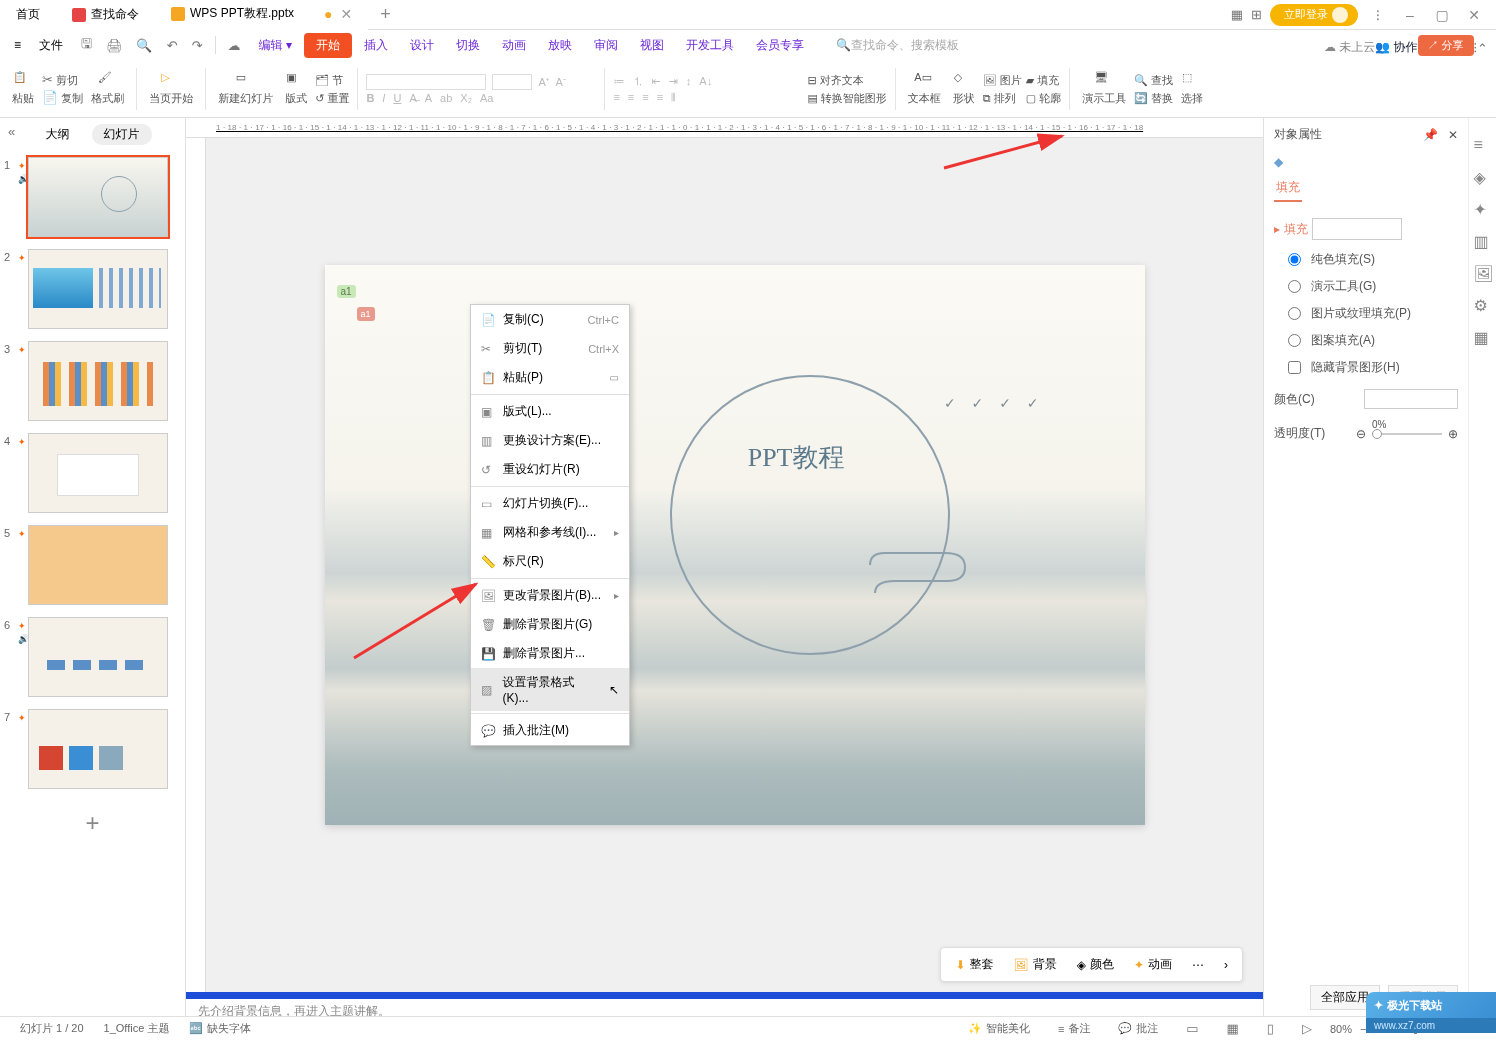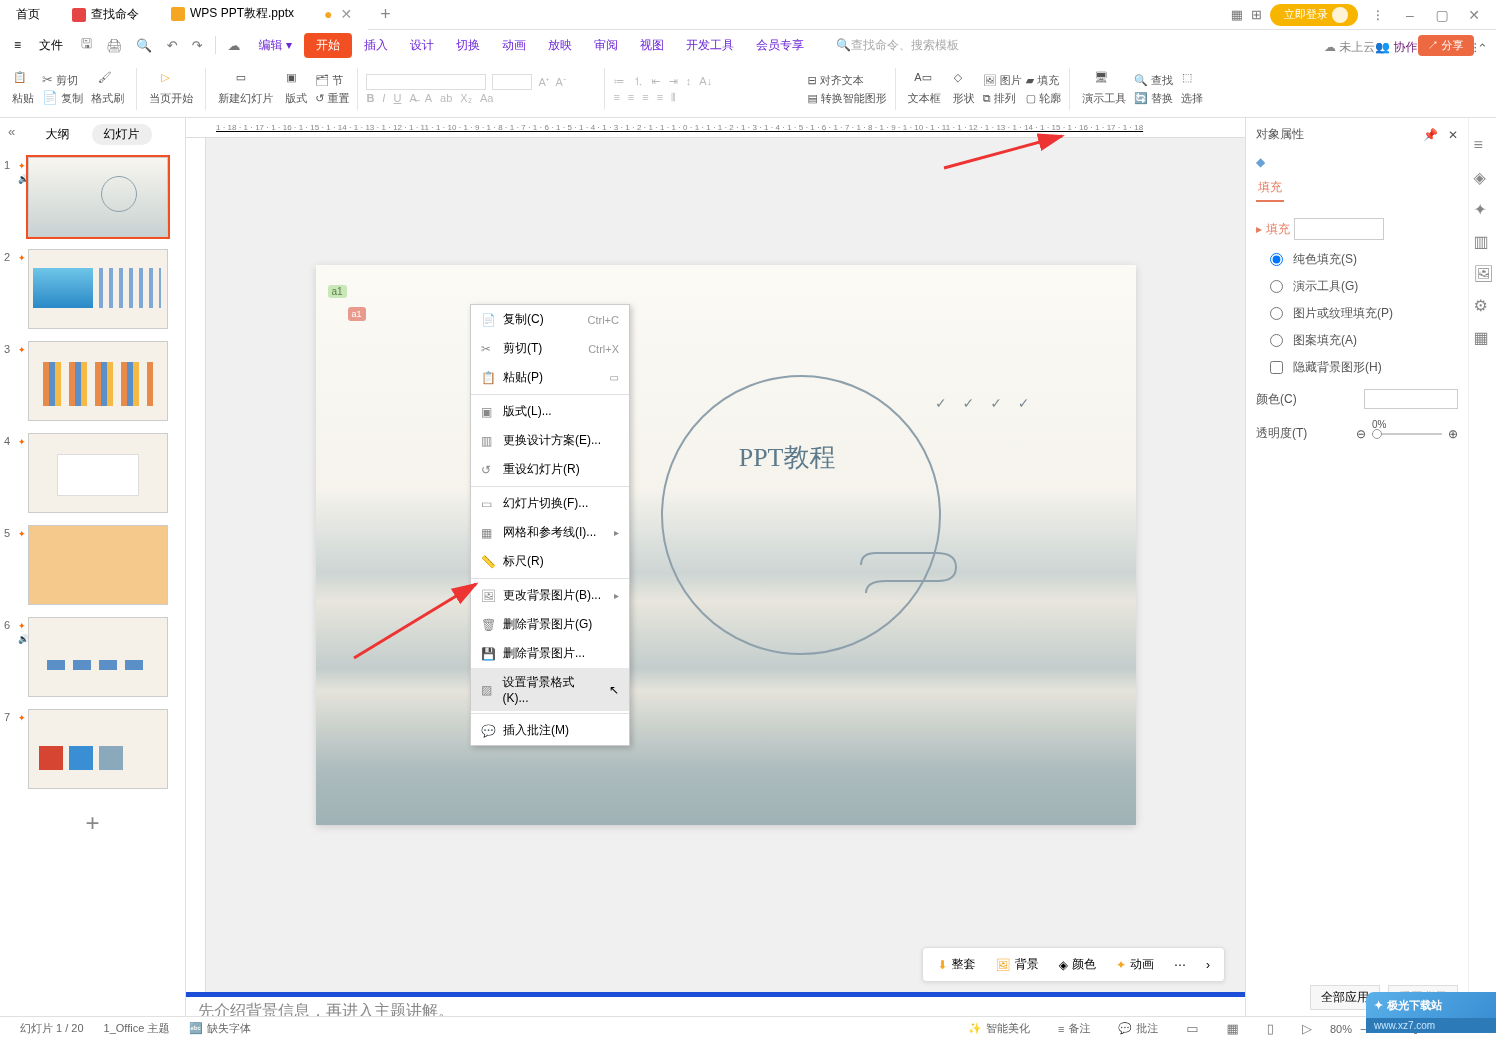--- a/index.html
+++ b/index.html
@@ -81,24 +81,24 @@
 .cm-arrow { margin-left: auto; color: #888; font-size: 10px; }
 
 
 .red-arrow { position: absolute; pointer-events: none; z-index: 200; }
 
 
 .float-tb { position: absolute; bottom: 10px; right: 20px; background: #fff; border: 1px solid #ddd; border-radius: 4px; display: flex; align-items: center; gap: 4px; padding: 4px 6px; font-size: 12px; box-shadow: 0 1px 4px rgba(0,0,0,0.1); }
 .float-tb .fbtn { padding: 4px 8px; display: flex; align-items: center; gap: 4px; cursor: pointer; }
 
 
-.notes-bar { height: 24px; background: #fff; border-top: 5px solid #1d4ed8; font-size: 16px; color: #888; padding: 4px 12px; }
-
-
-.prop-panel { width: 251px; background: #fff; border-left: 1px solid #e0e0e0; display: flex; }
+.notes-bar { height: 24px; background: #fff; border-top: 7px solid #1d4ed8; font-size: 12px; color: #888; padding: 4px 12px; }
+
+
+.prop-panel { width: 233px; background: #fff; border-left: 1px solid #e0e0e0; display: flex; }
 .prop-content { flex: 1; padding: 8px 10px; font-size: 12px; color: #555; }
 .prop-header { display: flex; justify-content: space-between; align-items: center; padding-bottom: 6px; }
 .prop-ico-row { padding: 6px 0; }
 .prop-tab { color: #e87a5c; border-bottom: 2px solid #e87a5c; padding: 4px 2px; display: inline-block; font-size: 12px; }
 .prop-section { padding: 10px 0; }
 .prop-section-title { color: #e87a5c; font-size: 12px; padding: 6px 0; display: flex; align-items: center; gap: 4px; }
 .prop-swatch { width: 90px; height: 22px; border: 1px solid #ccc; float: right; }
 .radio-row { padding: 5px 0 5px 14px; display: flex; align-items: center; gap: 6px; }
 .radio-row input { margin-right: 4px; }
 .prop-row { display: flex; align-items: center; justify-content: space-between; padding: 8px 0; }
@@ -176,21 +176,21 @@
   <span class="tabbtn">切换</span>
   <span class="tabbtn">动画</span>
   <span class="tabbtn">放映</span>
   <span class="tabbtn">审阅</span>
   <span class="tabbtn">视图</span>
   <span class="tabbtn">开发工具</span>
   <span class="tabbtn">会员专享</span>
   <span class="search">🔍 <span>查找命令、搜索模板</span></span>
   <div class="right">
     <span style="color:#888">☁ <span>未上云</span></span>
-    <span style="color:#701a75">👥 <span>协作</span></span>
+    <span style="color:#0f172a">👥 <span>协作</span></span>
     <span class="share-btn">↗ <span>分享</span></span>
     <span class="small-ico">⁝</span>
     <span class="small-ico">⌃</span>
   </div>
 </div>
 
 <div class="ribbon">
   <div class="grp">
       <span class="ico">📋</span>
       <span>粘贴</span>

